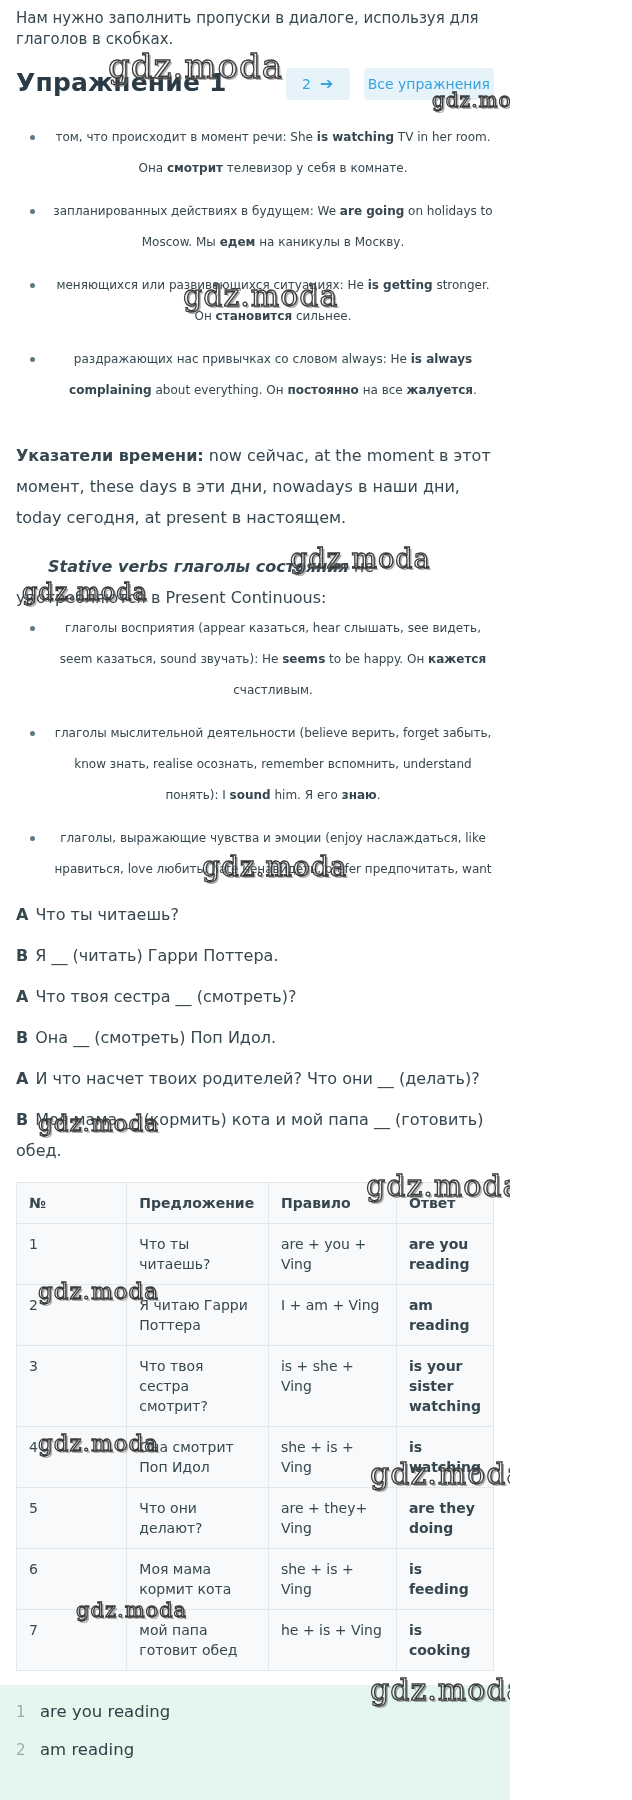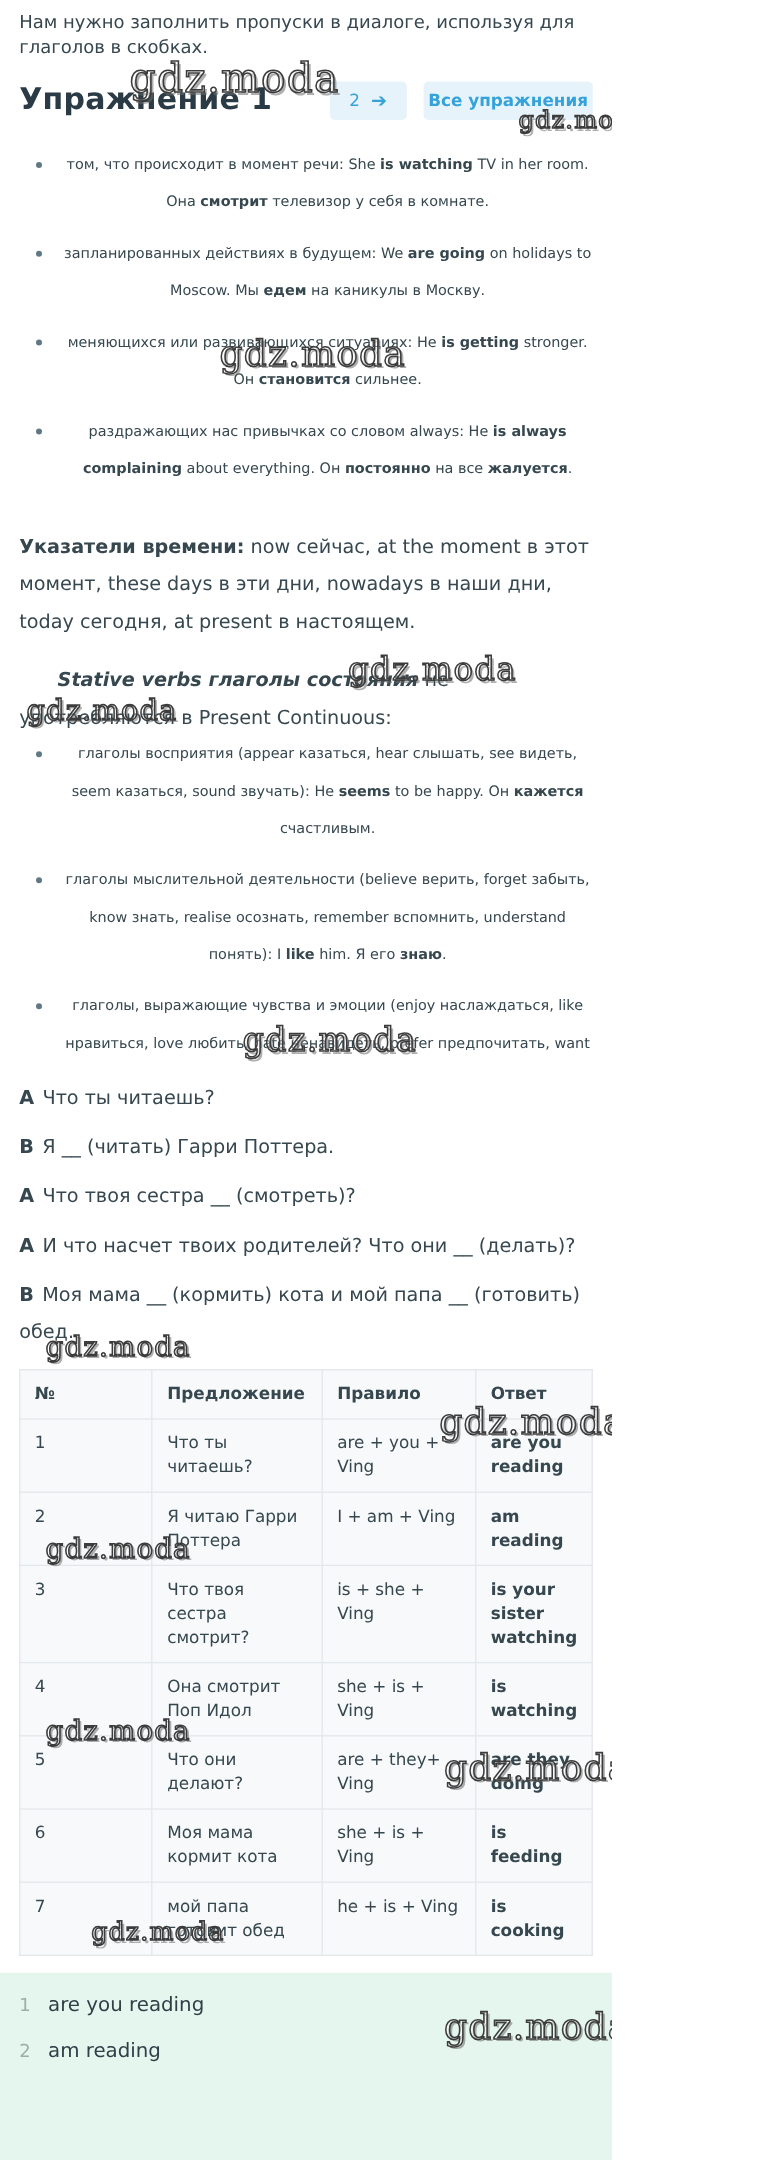--- a/index.html
+++ b/index.html
@@ -22,21 +22,21 @@
   .exercise-title { font-size:25px; font-weight:600; color:#2a3b46; letter-spacing:.2px; }
   .header-buttons { margin-left:auto; display:flex; gap:14px; align-items:center; }
   .btn {
     background:var(--button-bg,#e7f3fb); color:var(--accent-blue,#35a3da);
     border:none; border-radius:4px; height:32px; font-size:14px;
     display:flex; align-items:center; justify-content:center;
     cursor:pointer; font-family:inherit;
   }
   .btn-next { width:64px; gap:9px; }
   .btn-next .arrow { font-size:16px; line-height:1; }
-  .btn-all { padding:0 4px;font-weight:bold; }
+  .btn-all { padding:0 4px; }
 
   ul.bullets { list-style:none; padding:0 16px; margin-top:22px; }
   ul.bullets li {
     position:relative; padding-left:36px; margin-bottom:12px;
     font-size:12px; line-height:31px; color:var(--text-color,#36474f);text-align:center;
   }
   ul.bullets li::before {
     content:""; position:absolute; left:14px; top:13px;
     width:5px; height:5px; border-radius:50%; background:#607885;
   }
@@ -104,28 +104,29 @@
     <li><span>меняющихся или развивающихся ситуациях: He </span><b>is getting</b><span> stronger. Он </span><b>становится</b><span> сильнее.</span></li>
     <li><span>раздражающих нас привычках со словом always: He </span><b>is always complaining</b><span> about everything. Он </span><b>постоянно</b><span> на все </span><b>жалуется</b><span>.</span></li>
   </ul>
 
   <p class="para"><b>Указатели времени:</b><span> now сейчас, at the moment в этот момент, these days в эти дни, nowadays в наши дни, today сегодня, at present в настоящем.</span></p>
 
   <p class="para stative"><b style="font-style: italic; margin-left: 32px;">Stative verbs глаголы состояния</b><span> не употребляются в Present Continuous:</span></p>
 
   <ul class="bullets tight">
     <li><span>глаголы восприятия (appear казаться, hear слышать, see видеть, seem казаться, sound звучать): He </span><b>seems</b><span> to be happy. Он </span><b>кажется</b><span> счастливым.</span></li>
-    <li><span>глаголы мыслительной деятельности (believe верить, forget забыть, know знать, realise осознать, remember вспомнить, understand понять): I </span><b>like</b><span> him. Я его </span><b>знаю</b><span>.</span></li>
+    <li><span>глаголы мыслительной деятельности (believe верить, forget забыть, know знать, realise осознать, remember вспомнить, understand понять): I </span><b>sound</b><span> him. Я его </span><b>знаю</b><span>.</span></li>
     <li><span>глаголы, выражающие чувства и эмоции (enjoy наслаждаться, like нравиться, love любить, hate ненавидеть, prefer предпочитать, want</span></li>
   </ul>
 
   <div class="dialog">
     <p><b class="speaker">A</b><span>Что ты читаешь?</span></p>
     <p><b class="speaker">B</b><span>Я __ (читать) Гарри Поттера.</span></p>
     <p><b class="speaker">A</b><span>Что твоя сестра __ (смотреть)?</span></p>
+    <p><b class="speaker">B</b><span>Она __ (смотреть) Поп Идол.</span></p>
     <p><b class="speaker">A</b><span>И что насчет твоих родителей? Что они __ (делать)?</span></p>
     <p><b class="speaker">B</b><span>Моя мама __ (кормить) кота и мой папа __ (готовить) обед.</span></p>
   </div>
 
   <div class="table-wrap">
     <table>
       <colgroup>
           <col class="c-num">
           <col class="c-sent">
           <col class="c-rule">

